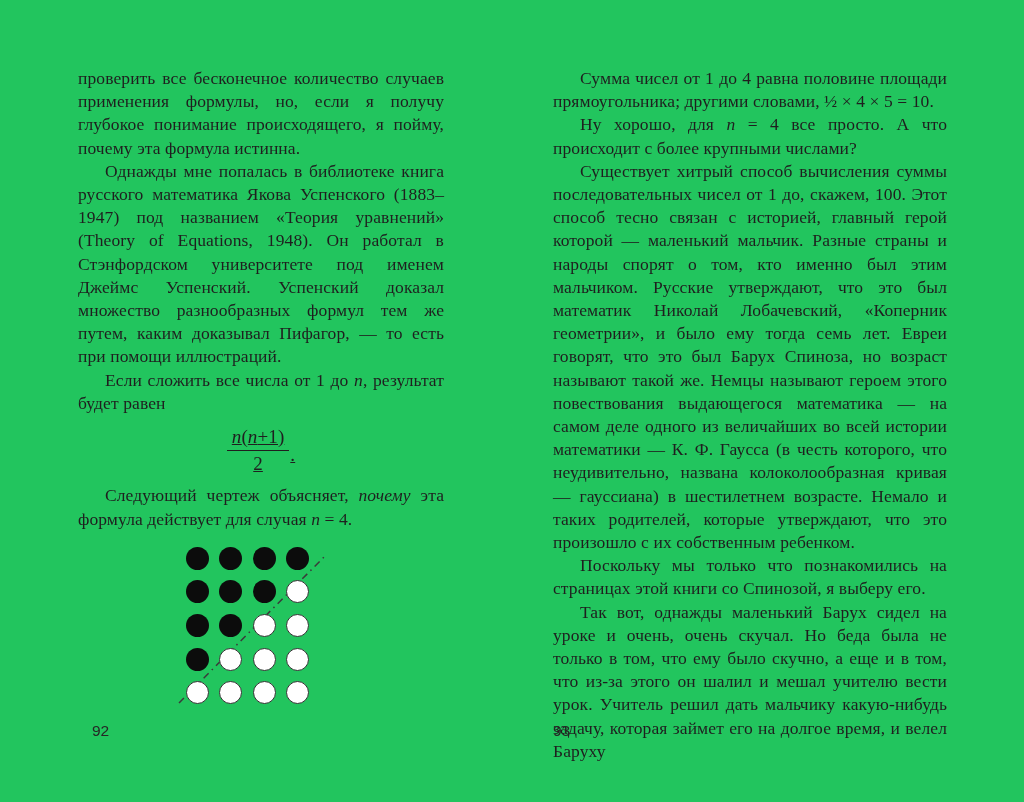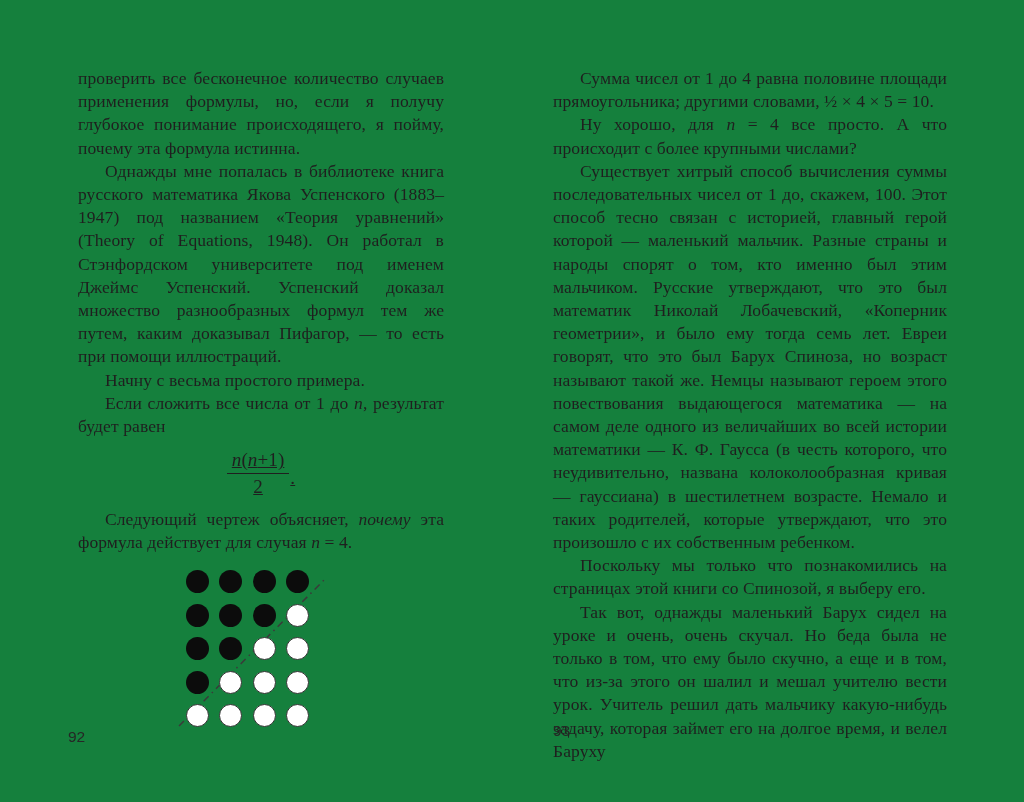--- a/index.html
+++ b/index.html
@@ -1,20 +1,20 @@
 <!DOCTYPE html>
 <html lang="ru" style="--dot-fill: #0c0c0c; --dot-outline: #333333;"><head>
 <meta charset="utf-8">
 <style>
   html, body { margin: 0; padding: 0; background: #ffffff; }
   .spread {
     position: relative;
     width: 1024px;
     height: 802px;
-    background: #15803d;
+    background: #22c55e;
     font-family: "Liberation Serif", serif;
     color: #1f1f1f;
     overflow: hidden;
   }
   .col {
     position: absolute;
     top: 67px;
     text-align: justify;
     font-size: 17.5px;
     line-height: 23.2px;
@@ -61,32 +61,31 @@
   .diagram svg { position: absolute; left: 0; top: 0; overflow: visible; }
 
   
   .pagenum {
     position: absolute;
     top: 722px;
     font-family: "Liberation Sans", sans-serif;
     font-size: 15.5px;
     color: #262626;
   }
-  .pagenum-left  { left: 68px; margin-top: 6px; }
+  .pagenum-left  { left: 92px; }
   .pagenum-right { left: 553px; width: 394px; text-align: left; }
 </style>
 </head>
 <body>
 
 <div class="spread">
 
   <div class="col col-left">
     <p class="continued">проверить все бесконечное количество случаев применения формулы, но, если я получу глубокое понимание происходящего, я пойму, почему эта формула истинна.</p>
     <p>Однажды мне попалась в библиотеке книга рус­ского математика Якова Успенского (1883–1947) под названием «Теория уравнений» (Theory of Equations, 1948). Он работал в Стэнфордском уни­верситете под именем Джеймс Успенский. Успен­ский доказал множество разнообразных формул тем же путем, каким доказывал Пифагор, — то есть при помощи иллюстраций.</p>
-    <p>Начну с весьма простого примера.</p>
     <p><span>Если сложить все числа от 1 до </span><span class="it">n</span><span>, результат бу­дет равен</span></p>
 
     <div class="formula">
       <span class="frac">
         <span class="num"><span class="it">n</span><span>(</span><span class="it">n</span><span>+1)</span></span>
         <span class="den">2</span>
       </span>
       <span class="period">.</span>
     </div>
 

